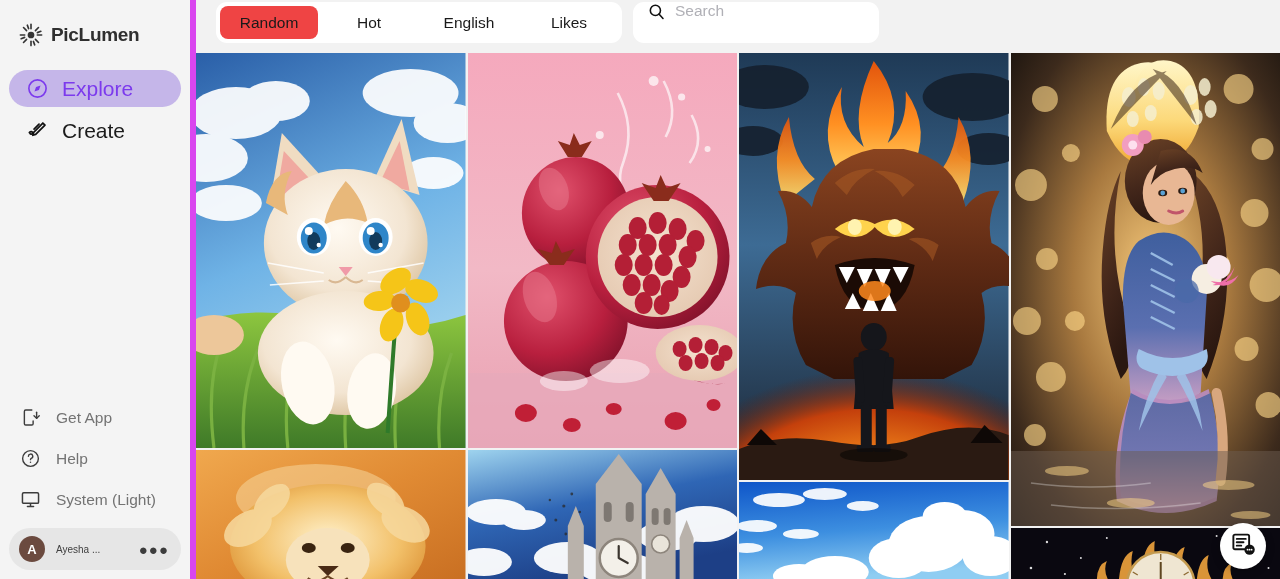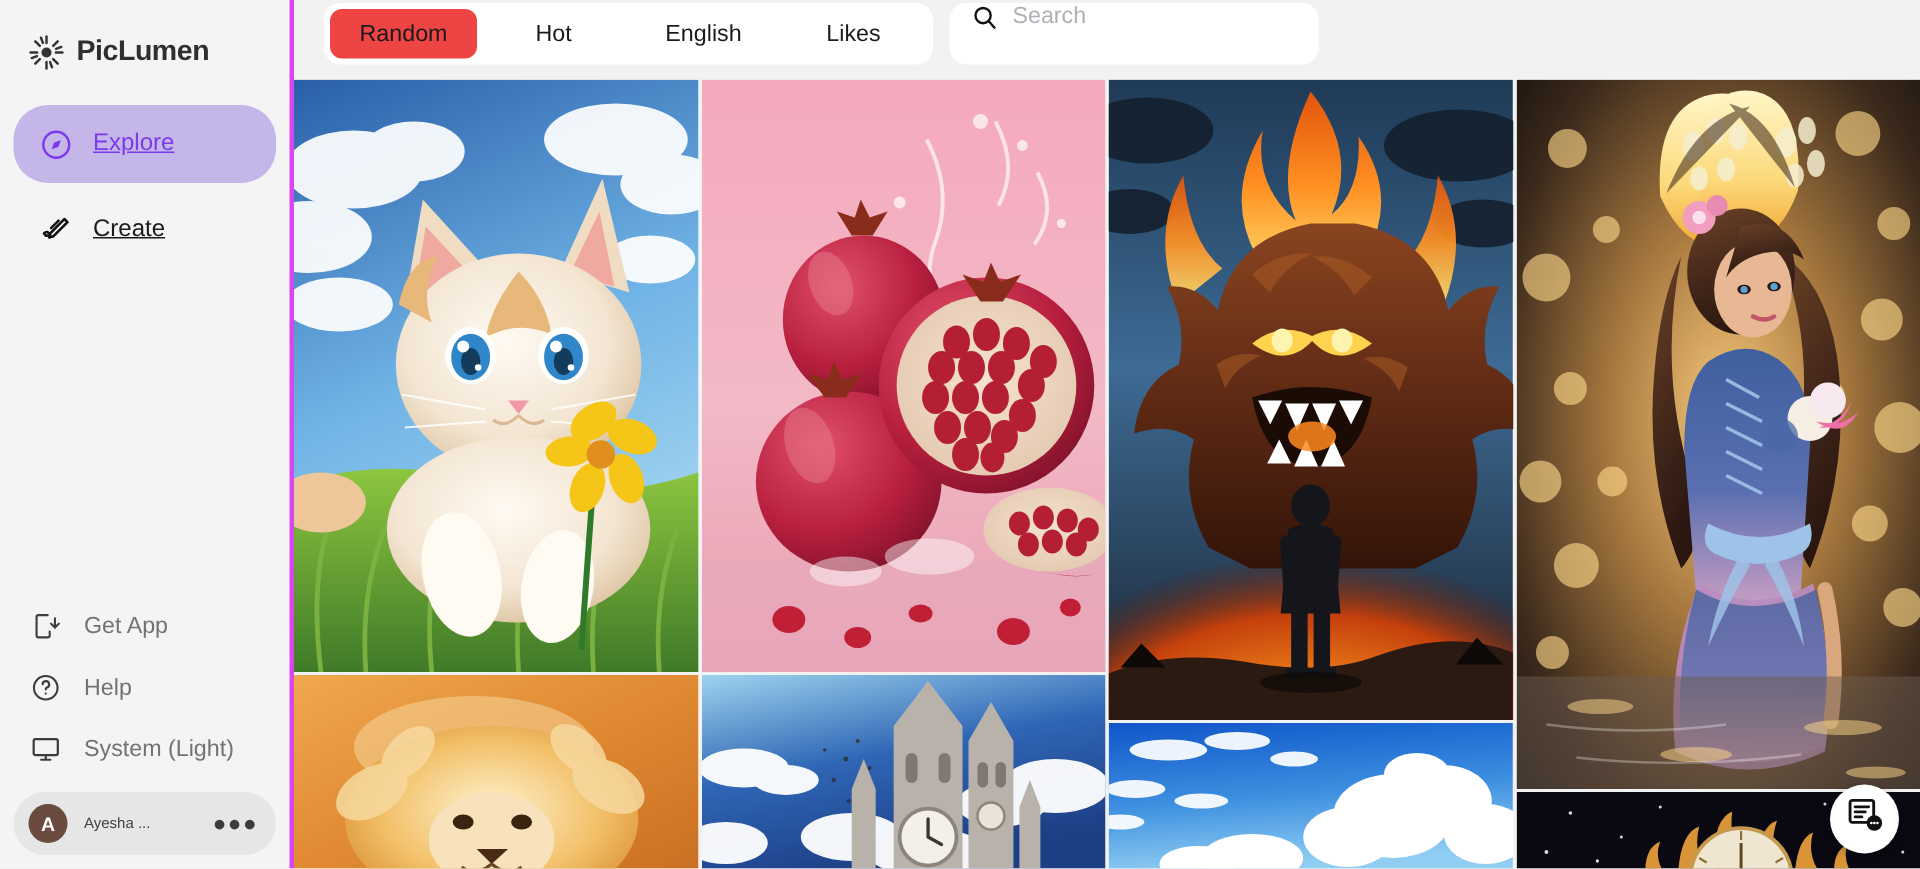--- a/index.html
+++ b/index.html
@@ -7,32 +7,32 @@
   html, body {
     width:1280px; height:579px; overflow:hidden;
     font-family:"Liberation Sans", sans-serif;
     background:#f2f2f2;
   }
   #app { display:flex; width:1280px; height:579px; }
 
   
   #sidebar {
     width:196px; height:579px; flex:0 0 196px;
-    background:#f4f4f4; border-right:3px solid #d946ef;
+    background:#f4f4f4; border-right:6px solid #d946ef;
     display:flex; flex-direction:column; position:relative;
   }
   .brand { display:flex; align-items:center; gap:7px; padding:22px 0 0 18px; }
   .brand-mark { width:26px; height:26px; flex:0 0 26px; }
   .brand-name { font-size:19px; font-weight:700; color:#2f2f2f; letter-spacing:-0.3px; }
 
   .nav { margin-top:22px; padding:0 9px; display:flex; flex-direction:column; gap:5px; }
   .nav-item {
     display:flex; align-items:center; gap:13px;
-    height:52px; padding:0 16px; border-radius:23px;
-    cursor:pointer; color:#1b1b1b; font-size:16px;text-decoration:underline;
+    height:37px; padding:0 16px; border-radius:23px;
+    cursor:pointer; color:#1b1b1b; font-size:21px;
   }
   .nav-item.active { background:#c5b6e9; color:#7c3aed; font-weight:400; }
   .nav-item .ico { width:24px; height:24px; flex:0 0 24px; display:flex; align-items:center; justify-content:center; }
 
   .bottom { margin-top:auto; padding:0 9px 9px; display:flex; flex-direction:column; }
   .util-item {
     display:flex; align-items:center; gap:14px;
     height:41px; padding:0 9px; border-radius:10px;
     cursor:pointer; color:#737373; font-size:15.5px;
   }

